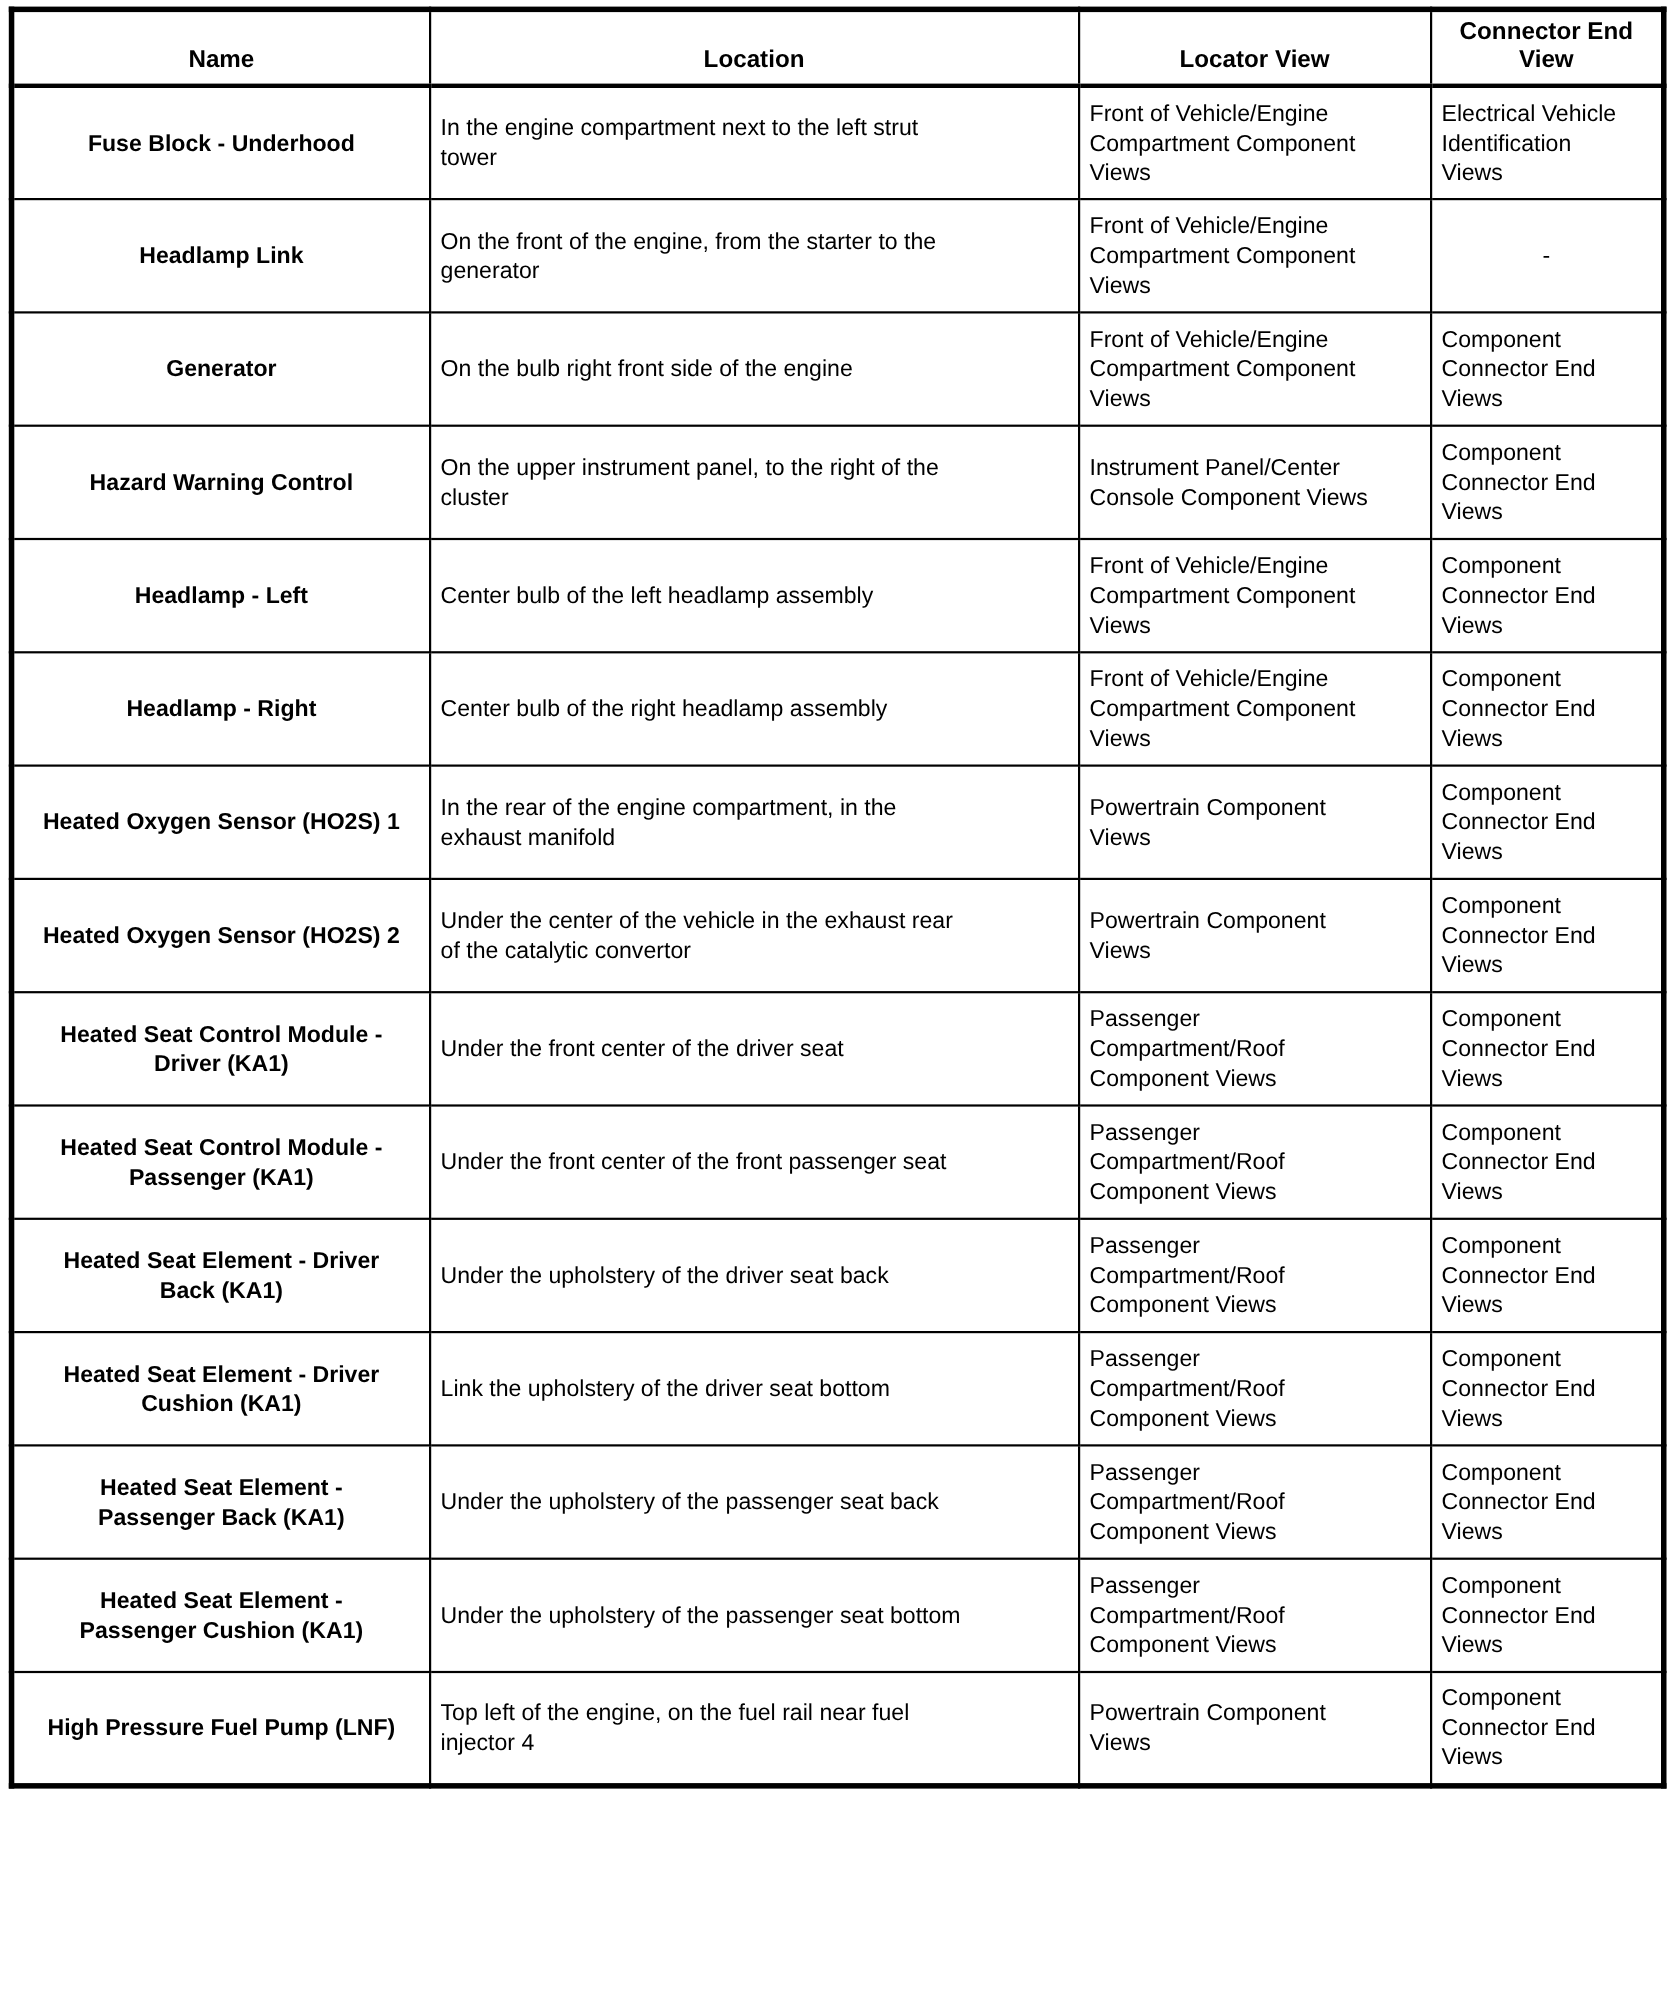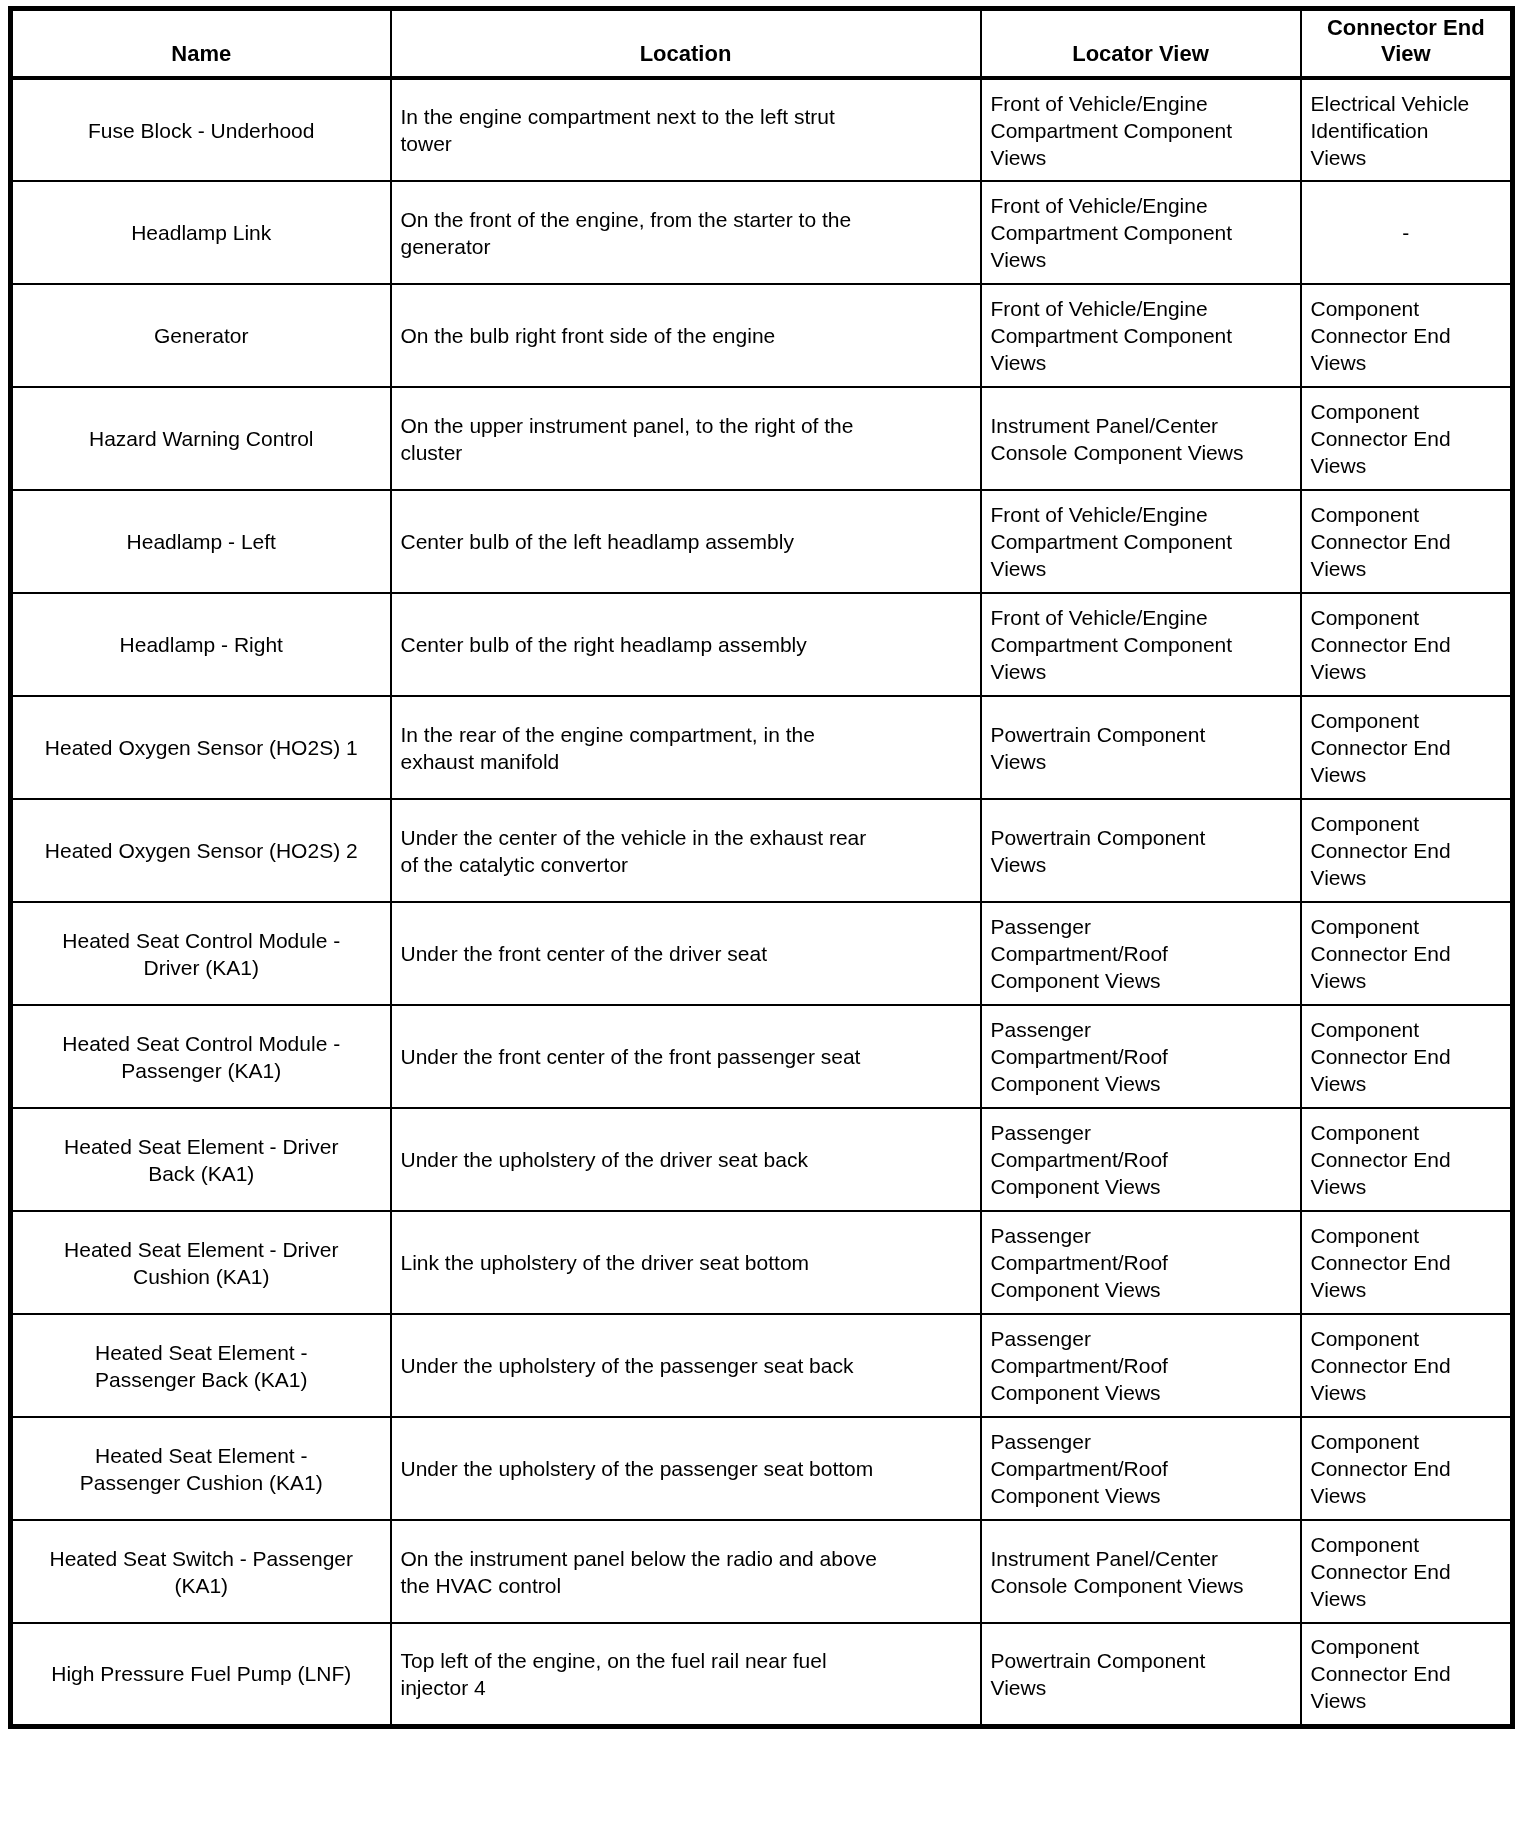--- a/index.html
+++ b/index.html
@@ -47,20 +47,21 @@
   .component-table td {
     font-size: 21px;
     line-height: 27px;
     vertical-align: middle;
     padding: 4px 9px;
     text-align: left;
   }
   .component-table td.cell-name {
     text-align: center;
     padding: 4px 6px;
+    font-weight: bold;
   }
   .component-table td.cell-connector.dash {
     text-align: center;
   }
 </style>
 </head>
 <body>
 
 <div class="page">
   <table class="component-table">
@@ -220,31 +221,20 @@
 Passenger Cushion (KA1)</td>
         <td class="cell-location">Under the upholstery of the passenger seat bottom</td>
         <td class="cell-locator">Passenger
 Compartment/Roof
 Component Views</td>
         <td class="cell-connector">Component
 Connector End
 Views</td>
       </tr>
       <tr>
-        <td class="cell-name">Heated Seat Switch - Passenger
-(KA1)</td>
-        <td class="cell-location">On the instrument panel below the radio and above
-the HVAC control</td>
-        <td class="cell-locator">Instrument Panel/Center
-Console Component Views</td>
-        <td class="cell-connector">Component
-Connector End
-Views</td>
-      </tr>
-      <tr>
         <td class="cell-name">High Pressure Fuel Pump (LNF)</td>
         <td class="cell-location">Top left of the engine, on the fuel rail near fuel
 injector 4</td>
         <td class="cell-locator">Powertrain Component
 Views</td>
         <td class="cell-connector">Component
 Connector End
 Views</td>
       </tr>
     </tbody>

